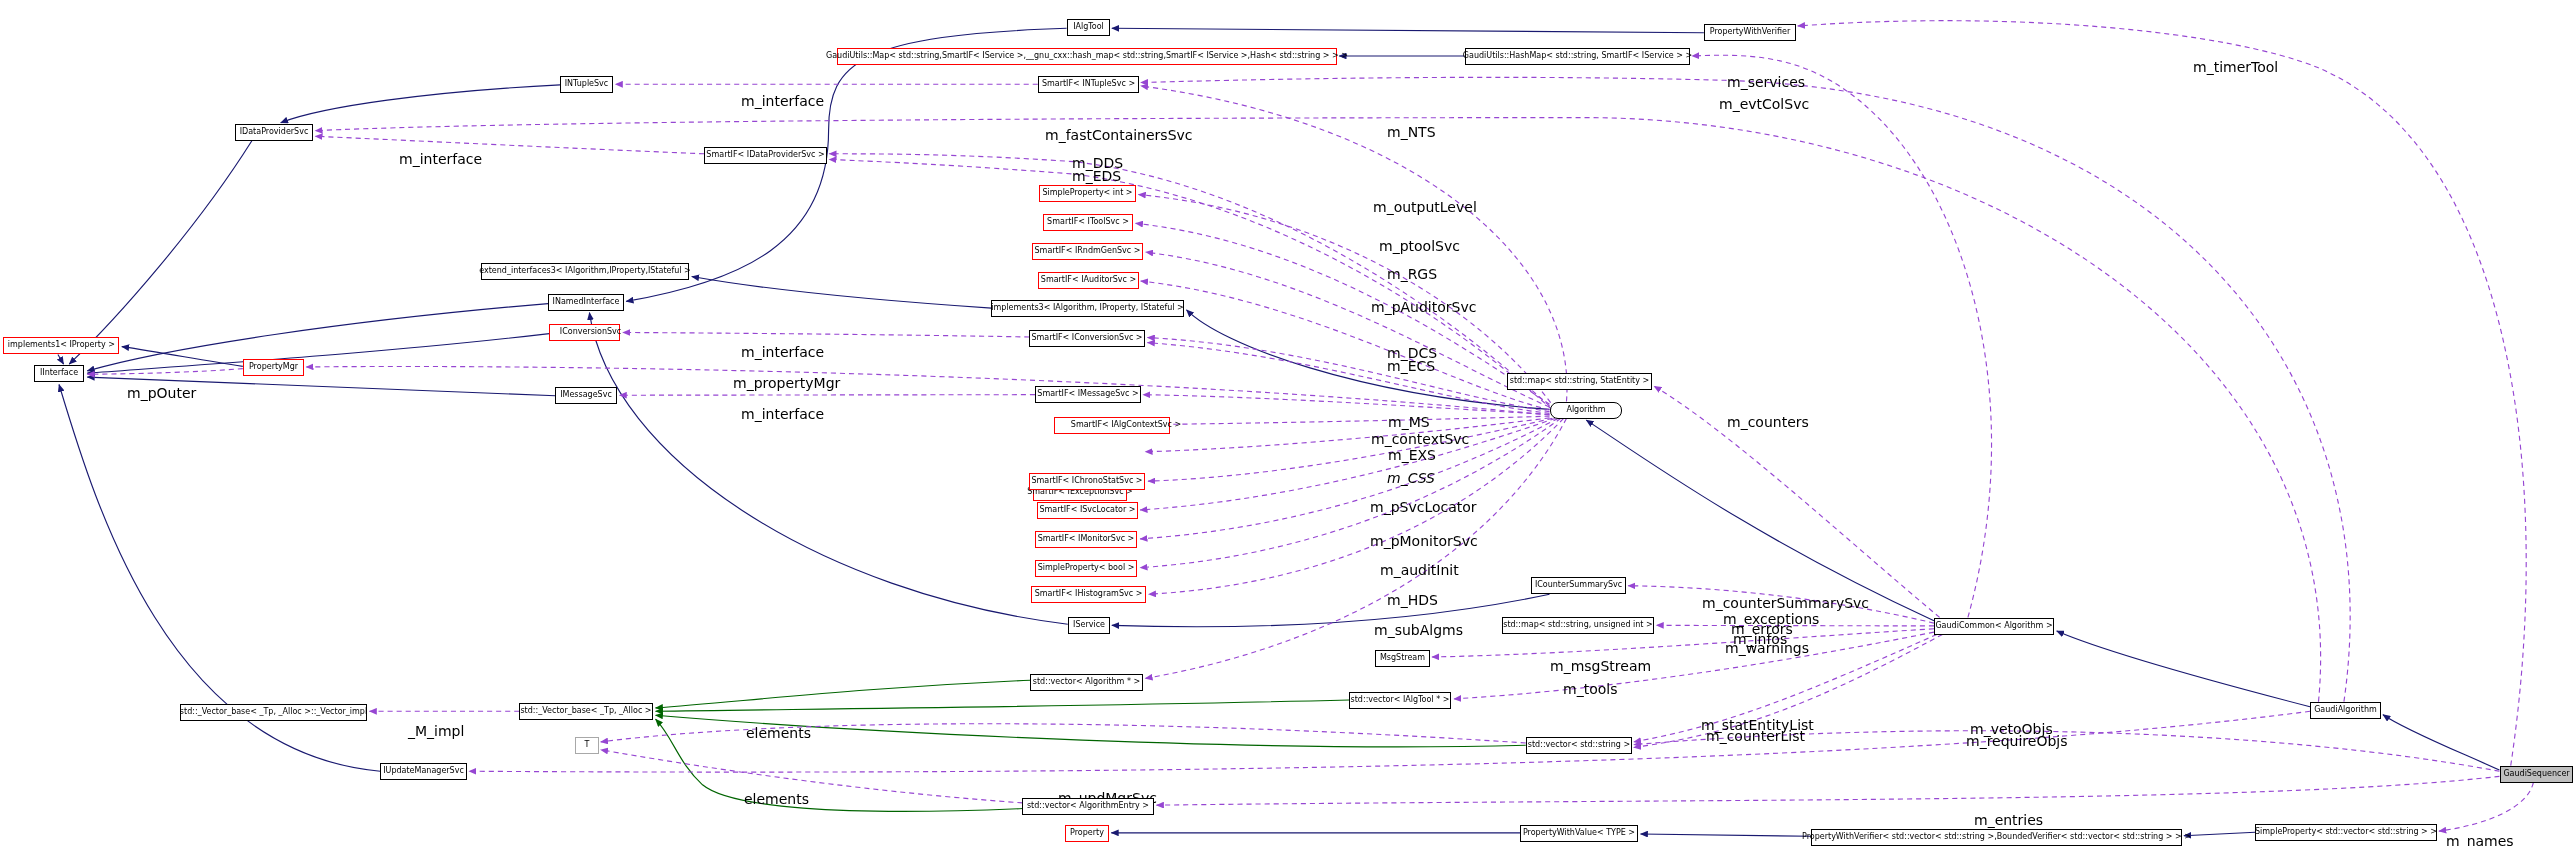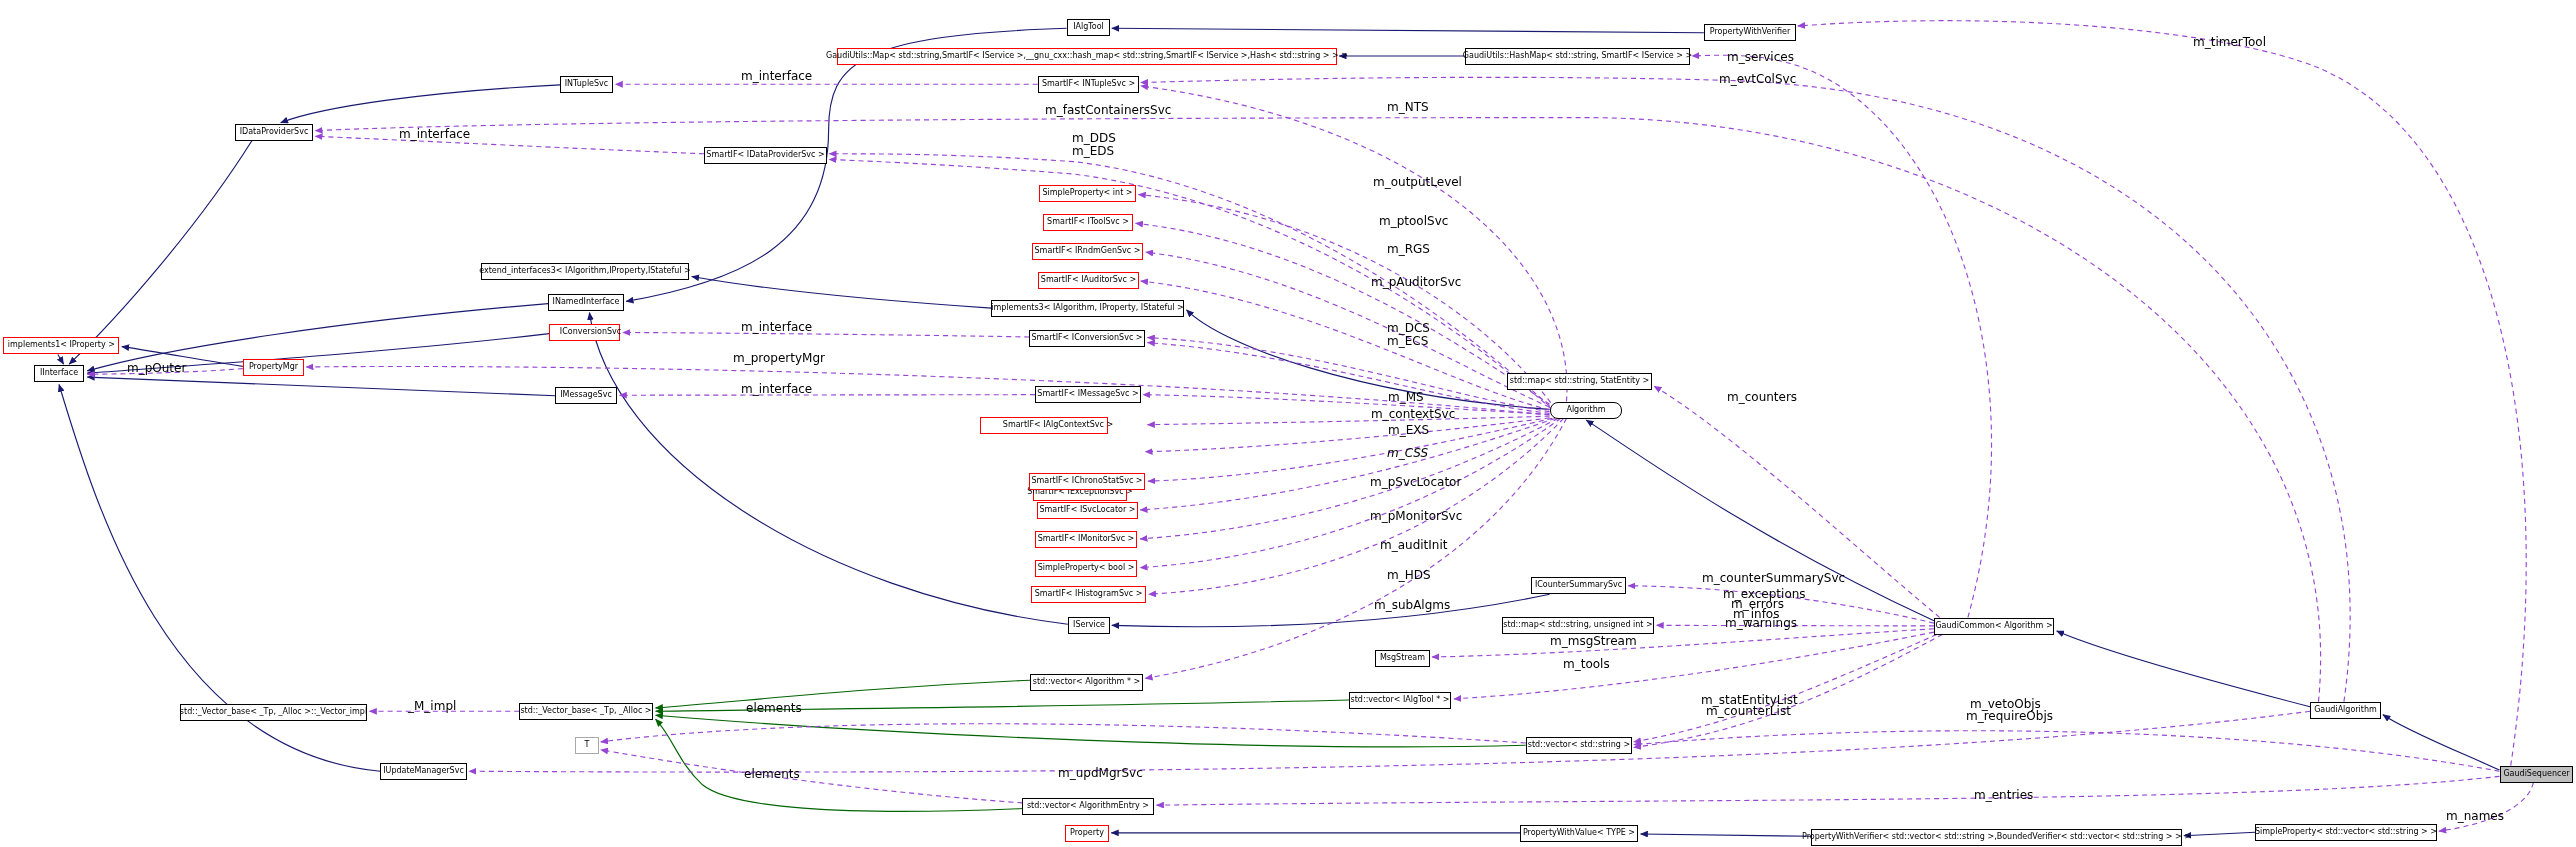--- a/index.html
+++ b/index.html
@@ -5,21 +5,21 @@
   html,body{margin:0;padding:0;background:#fff;}
   body{font-family:"DejaVu Sans", sans-serif;}
   #canvas{position:relative;width:2576px;height:847px;background:#ffffff;overflow:hidden;}
   #edges{position:absolute;left:0;top:0;width:2576px;height:847px;z-index:1;}
   .node{position:absolute;background:#fff;border:1.1px solid #000;display:flex;align-items:center;
         justify-content:center;font-size:8px;line-height:1.1;white-space:nowrap;z-index:3;
         color:#000;box-sizing:border-box;cursor:pointer;}
   .node.red{border:1.7px solid #ff0000;}
   .node.gray{background:#bfbfbf;}
   .node.plain{border:1.1px solid #a8a8a8;}
-  .elabel{position:absolute;font-size:12px;color:#000;white-space:nowrap;z-index:2;}
+  .elabel{position:absolute;font-size:14px;color:#000;white-space:nowrap;z-index:2;margin-top:24px;}
   .edge-inherit{stroke:#191970;stroke-width:2;fill:none;}
   .edge-use{stroke:#9646d2;stroke-width:2;fill:none;stroke-dasharray:9 7;}
   .edge-green{stroke:#006400;stroke-width:2;fill:none;}
 </style>
 </head>
 <body>
 
 <div id="canvas">
   <svg id="edges" xmlns="http://www.w3.org/2000/svg" viewBox="0 0 4555 1498" width="2576" height="847">
     <defs>
@@ -121,21 +121,21 @@
       <div class="node" style="left: 991px; top: 300px; width: 193px; height: 17px;">implements3&lt; IAlgorithm, IProperty, IStateful &gt;</div>
       <div class="node red" style="left: 549px; top: 324px; width: 71px; height: 17px; padding-left: 12px;">IConversionSvc</div>
       <div class="node" style="left: 1029px; top: 330px; width: 116px; height: 17px;">SmartIF&lt; IConversionSvc &gt;</div>
       <div class="node red" style="left: 3.4px; top: 337px; width: 116px; height: 17px;">implements1&lt; IProperty &gt;</div>
       <div class="node" style="left: 34px; top: 365px; width: 50px; height: 17px;">IInterface</div>
       <div class="node red" style="left: 243px; top: 359px; width: 61px; height: 17px;">PropertyMgr</div>
       <div class="node" style="left: 555px; top: 387px; width: 62px; height: 17px;">IMessageSvc</div>
       <div class="node" style="left: 1035px; top: 386px; width: 106px; height: 17px;">SmartIF&lt; IMessageSvc &gt;</div>
       <div class="node" style="left: 1507px; top: 373px; width: 145px; height: 17px;">std::map&lt; std::string, StatEntity &gt;</div>
       <div class="node" style="left: 1550px; top: 402px; width: 72px; height: 17px; border-radius: 8px;">Algorithm</div>
-      <div class="node red" style="left: 980px; top: 417px; width: 128px; height: 17px; padding-left: 28px;">SmartIF&lt; IAlgContextSvc &gt;</div>
+      <div class="node red" style="left: 1054px; top: 417px; width: 116px; height: 17px; padding-left: 28px;">SmartIF&lt; IAlgContextSvc &gt;</div>
       <div class="node red" style="left: 1033px; top: 444px; width: 94px; height: 17px; margin-top: 40px;">SmartIF&lt; IExceptionSvc &gt;</div>
       <div class="node red" style="left: 1029px; top: 473px; width: 116px; height: 17px;">SmartIF&lt; IChronoStatSvc &gt;</div>
       <div class="node red" style="left: 1037px; top: 502px; width: 101px; height: 17px;">SmartIF&lt; ISvcLocator &gt;</div>
       <div class="node red" style="left: 1035px; top: 531px; width: 102px; height: 17px;">SmartIF&lt; IMonitorSvc &gt;</div>
       <div class="node red" style="left: 1035px; top: 560px; width: 102px; height: 17px;">SimpleProperty&lt; bool &gt;</div>
       <div class="node red" style="left: 1031px; top: 586px; width: 115px; height: 17px;">SmartIF&lt; IHistogramSvc &gt;</div>
       <div class="node" style="left: 1068px; top: 617px; width: 42px; height: 17px;">IService</div>
       <div class="node" style="left: 1531px; top: 577px; width: 95px; height: 17px;">ICounterSummarySvc</div>
       <div class="node" style="left: 1502px; top: 617px; width: 152px; height: 17px;">std::map&lt; std::string, unsigned int &gt;</div>
       <div class="node" style="left: 1375px; top: 650px; width: 55px; height: 17px;">MsgStream</div>

